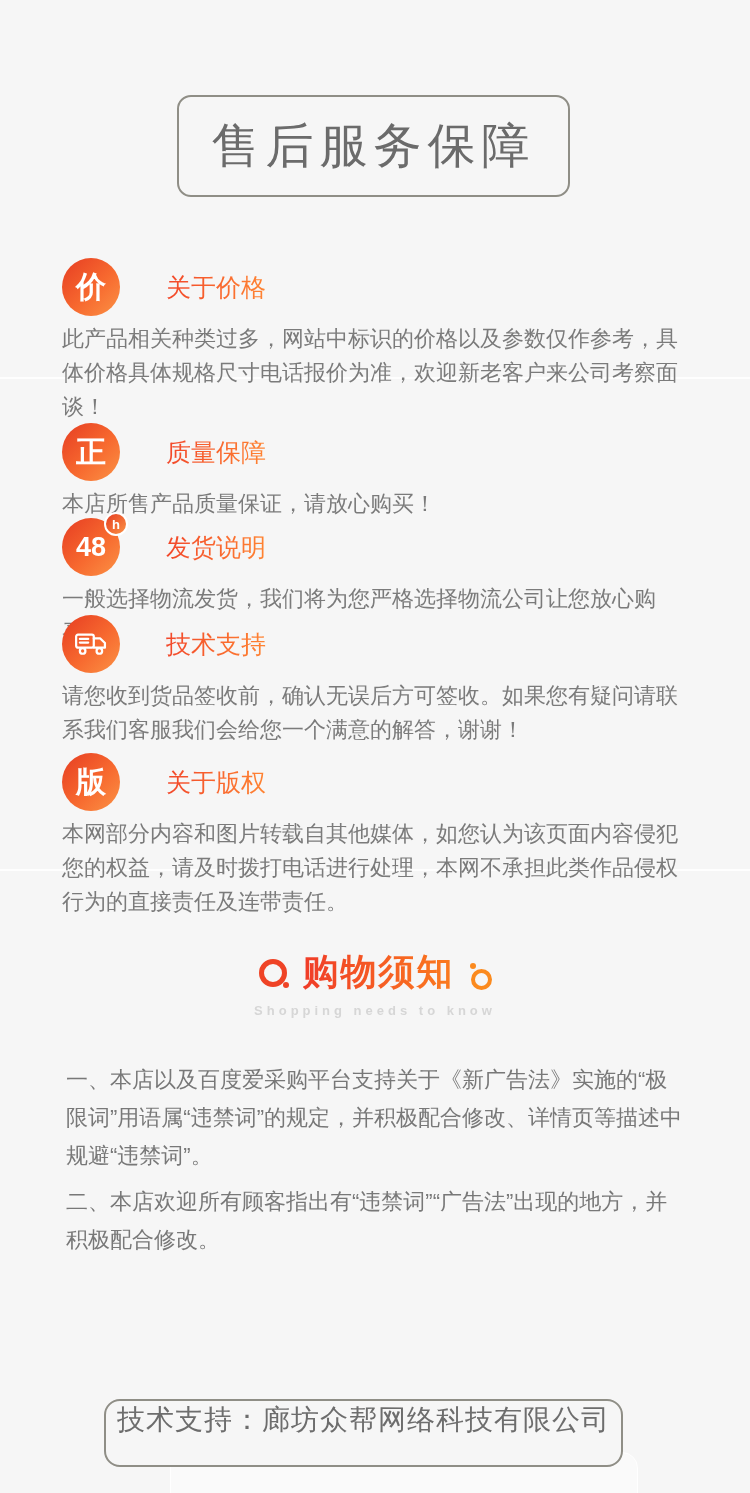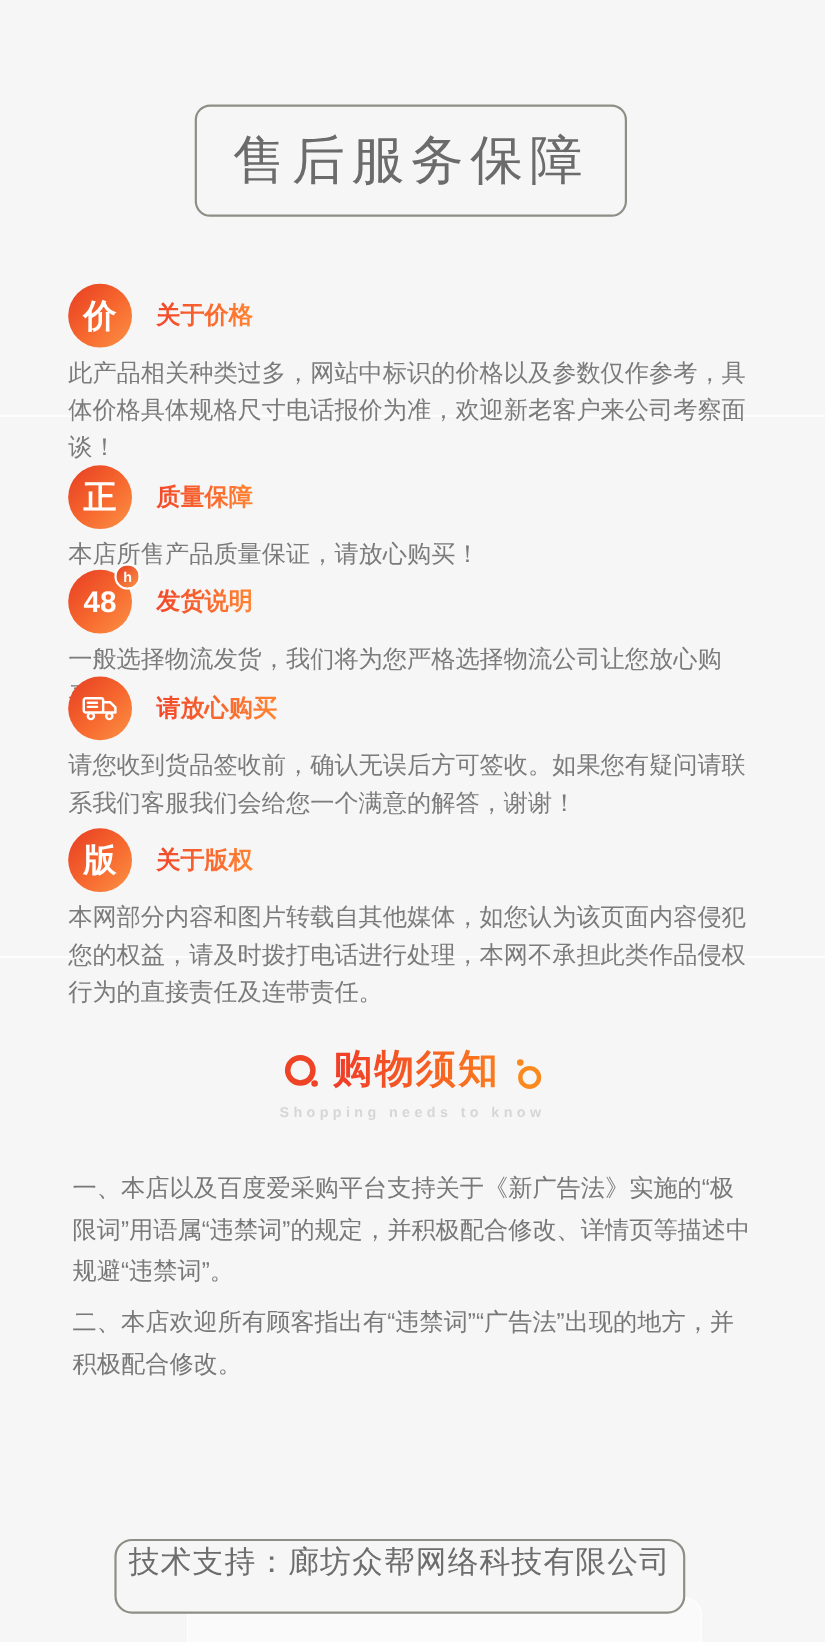--- a/index.html
+++ b/index.html
@@ -31,22 +31,23 @@
   }
   .badge.num { font-size:27px; }
   .badge .sup {
     position:absolute; top:-6px; right:-8px; width:20px; height:20px;
     border-radius:50%; border:2px solid #ffffff;
     background:linear-gradient(135deg,#e63d22,#fb9245);
     display:flex; align-items:center; justify-content:center;
     font-size:13px; font-weight:bold;
   }
   .sec-title {
-    font-size:22px; font-weight:bold; color:#f5571f;
+    font-size:25px; font-weight:normal; color:#f5571f;
     background:linear-gradient(90deg,#f2472a 0%,#ff8432 100%);
+    margin-left:24px;
   }
   @supports ((-webkit-background-clip:text) or (background-clip:text)) {
     .sec-title { -webkit-background-clip:text; background-clip:text; color:transparent; }
   }
   .sec-body {
     margin-top:6px; font-size:22px; line-height:34px; color:#7b7b7b;
     text-align:left;
   }
   
   .notice-head-wrap { position:absolute; left:0; top:948px; width:750px; text-align:center; }
@@ -136,21 +137,21 @@
       <div class="badge">
         <svg class="truck-svg" viewBox="0 0 36 28" fill="none" stroke="#ffffff" stroke-width="2.4" stroke-linecap="round" stroke-linejoin="round">
           <rect x="2" y="4" width="19" height="14" rx="2"></rect>
           <line x1="6" y1="8.5" x2="15" y2="8.5"></line>
           <line x1="6" y1="12.5" x2="15" y2="12.5"></line>
           <path d="M21 8 h7 l5 5 v5 h-12"></path>
           <circle cx="9" cy="21.5" r="3"></circle>
           <circle cx="27" cy="21.5" r="3"></circle>
         </svg>
       </div>
-      <div class="sec-title">请放心购买</div>
+      <div class="sec-title">技术支持</div>
     </div>
     <div class="sec-body">请您收到货品签收前，确认无误后方可签收。如果您有疑问请联系我们客服我们会给您一个满意的解答，谢谢！</div>
   </div>
 
   <div class="sec" style="top:753px">
     <div class="sec-head">
       <div class="badge">
         <span>版</span>
       </div>
       <div class="sec-title">关于版权</div>

